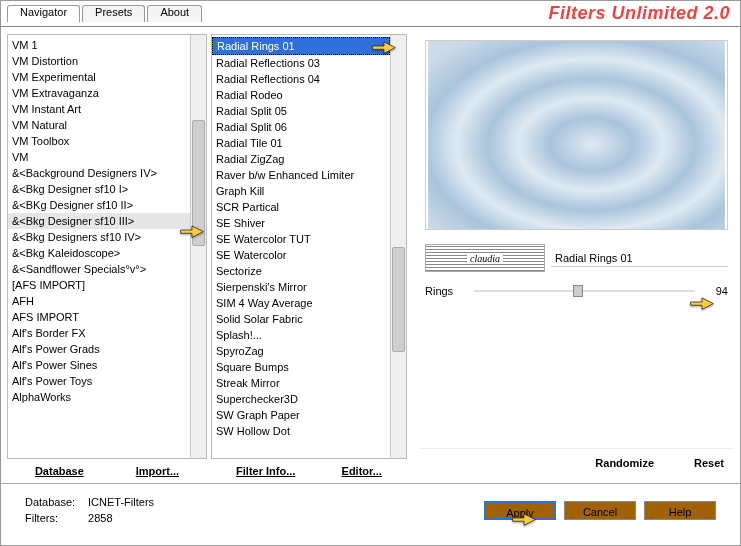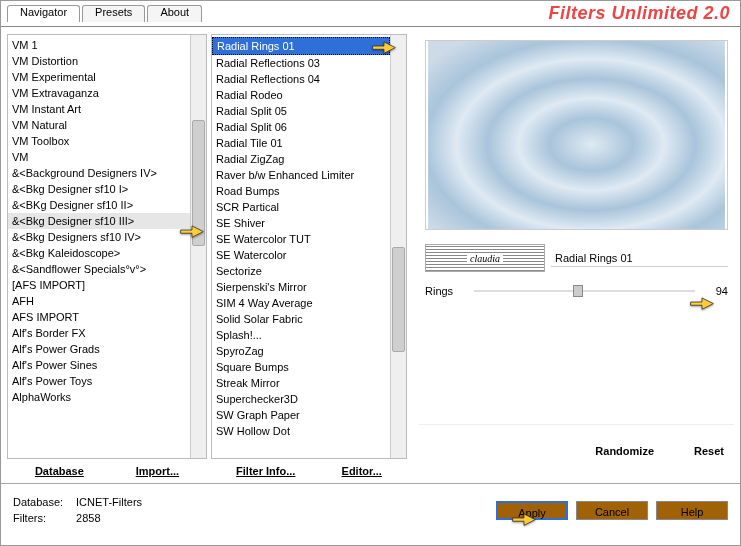--- a/index.html
+++ b/index.html
@@ -32,25 +32,25 @@
 .preview { height: 190px; background: #fff; border: 1px solid #ccc; display:flex;align-items:center;justify-content:center; overflow:hidden; margin: 6px 6px 14px 6px;}
 .preview svg { width: 100%; height: 100%; }
 .settings-head { display:flex; align-items:center; gap:6px; margin: 0 6px 6px; }
 .watermark { width:120px; height:28px; background: repeating-linear-gradient(0deg,#888 0 1px,#fff 1px 3px); display:flex;align-items:center;justify-content:center; border:1px solid #aaa;}
 .watermark span { background:#fff; font-style:italic; font-family: cursive; font-size: 10px; padding:0 3px; }
 .filter-name { flex:1; border-bottom:1px solid #ccc; padding: 2px 4px; }
 .param-row { display:flex; align-items:center; margin:4px 6px; gap:21px; }
 .slider { flex:1; height:18px; position:relative; }
 .slider::before { content:""; position:absolute; left:0; right:0; top:8px; height:2px; background:#ddd; }
 .slider .knob { position:absolute; top:3px; width:10px; height:12px; background:#ccc; border:1px solid #888; }
-.right-bottom { margin-top:auto; display:flex; justify-content:flex-end; gap:40px; padding:20px 10px; border-top:1px solid #eee;}
+.right-bottom { margin-top:auto; display:flex; justify-content:flex-end; gap:40px; padding:8px 10px; border-top:1px solid #eee;}
 .right-bottom span { font-weight:bold; cursor:pointer; }
 
 
-.footer { display:flex; align-items:center; height:54px; border-top:1px solid #aaa; padding: 4px 12px; }
+.footer { display:flex; align-items:center; height:54px; border-top:1px solid #aaa; padding: 4px 24px; }
 .db { line-height:1.4; }
 .db .lbl { display:inline-block; width:60px; }
 .footbtns { margin-left:auto; display:flex; gap:8px; align-items:center; }
 .btn { width:72px; height:19px; border:1px solid #888; background:#a16207; cursor:pointer; text-align:center; line-height:20px; }
 .btn.primary { border:2px solid #2f6fd8; }
 
 
 .hand { position:absolute; width:26px; height:22px; z-index:5; pointer-events:none; }
 .hand svg { width:100%; height:100%; filter: drop-shadow(0 1px 1px rgba(0,0,0,.4)); }
 </style>
@@ -110,21 +110,21 @@
       <div class="list-inner" id="filter-list">
           <div class="item sel">Radial  Rings 01</div>
           <div class="item">Radial Reflections 03</div>
           <div class="item">Radial Reflections 04</div>
           <div class="item">Radial Rodeo</div>
           <div class="item">Radial Split 05</div>
           <div class="item">Radial Split 06</div>
           <div class="item">Radial Tile 01</div>
           <div class="item">Radial ZigZag</div>
           <div class="item">Raver b/w Enhanced Limiter</div>
-          <div class="item">Road Bumps</div>
+          <div class="item">Graph Kill</div>
           <div class="item">SCR  Partical</div>
           <div class="item">SE Shiver</div>
           <div class="item">SE Watercolor TUT</div>
           <div class="item">SE Watercolor</div>
           <div class="item">Sectorize</div>
           <div class="item">Sierpenski's Mirror</div>
           <div class="item">SIM 4 Way Average</div>
           <div class="item">Solid Solar Fabric</div>
           <div class="item">Splash!...</div>
           <div class="item">SpyroZag</div>

